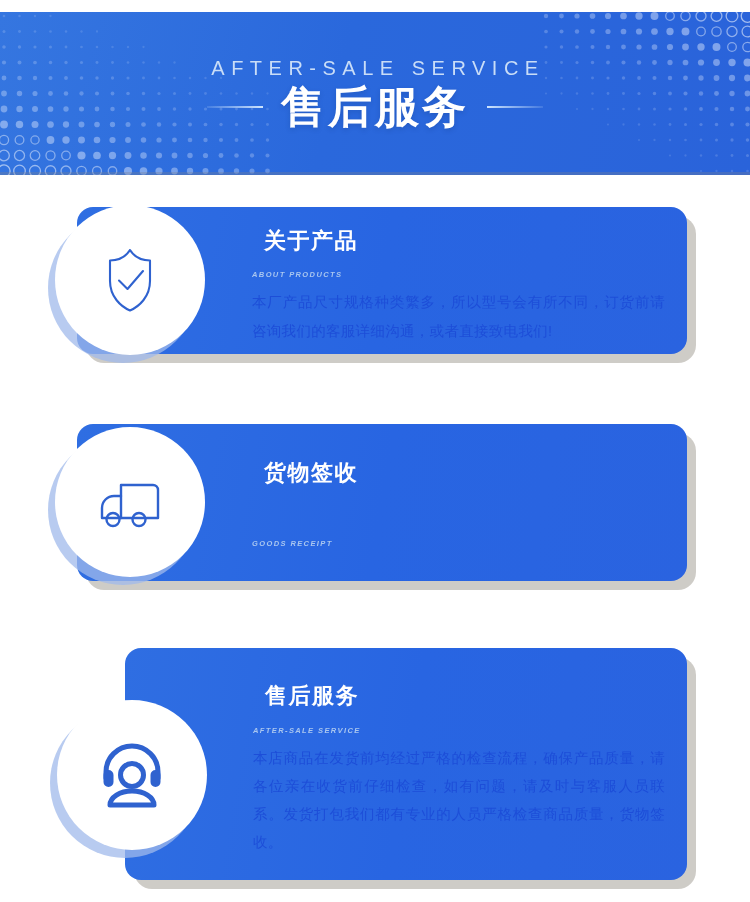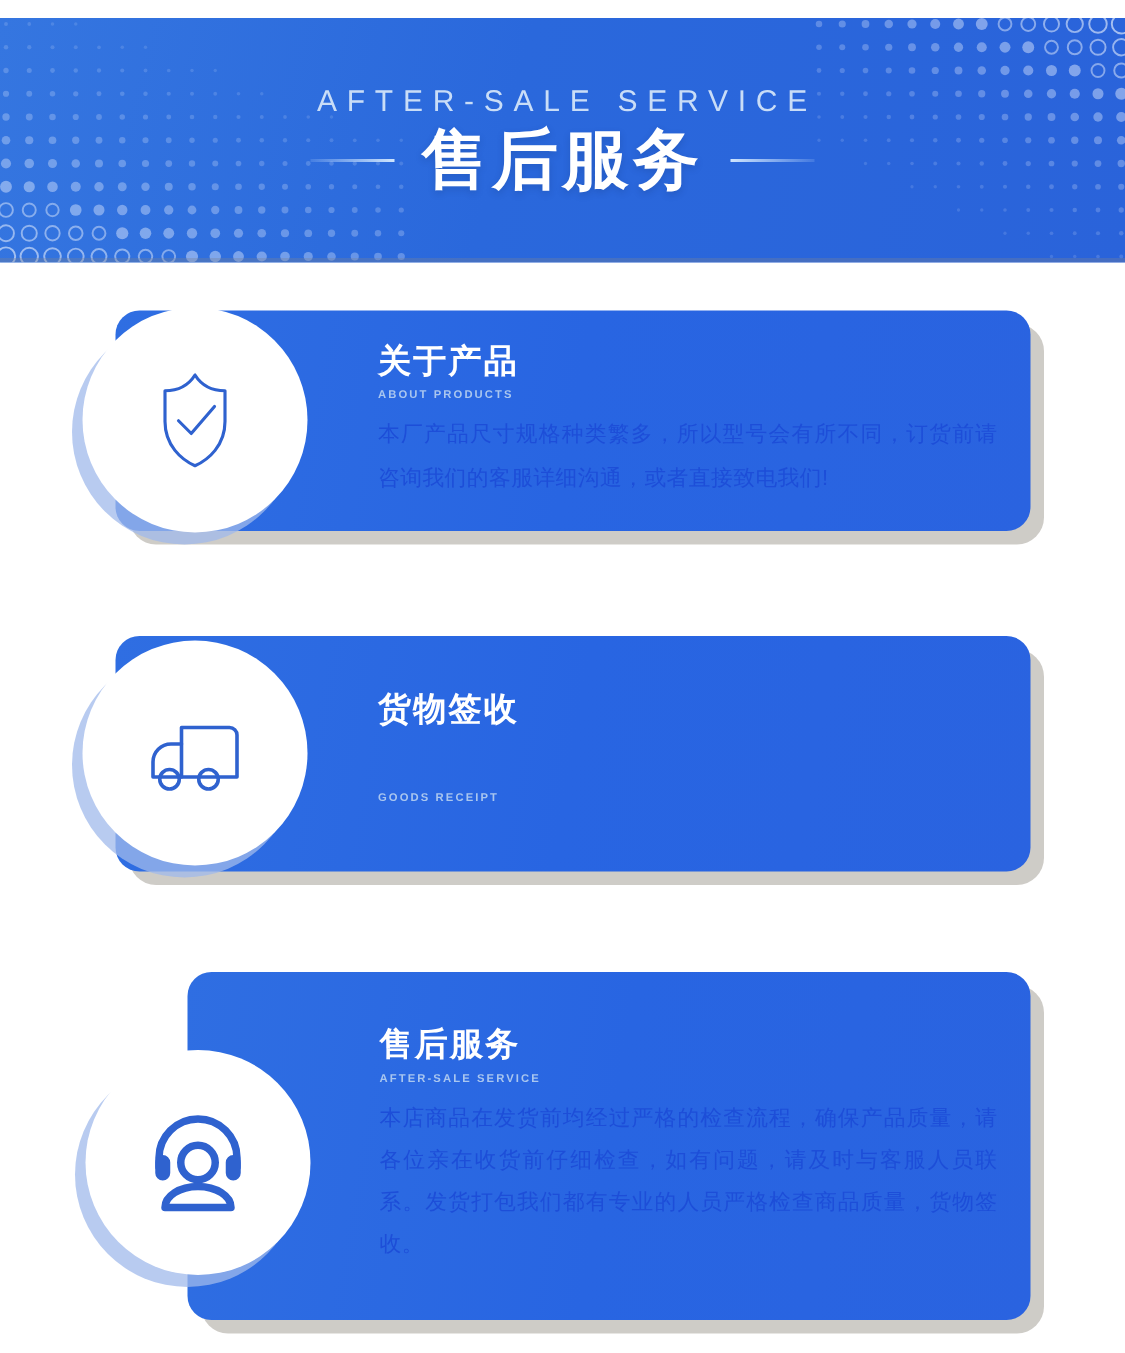--- a/index.html
+++ b/index.html
@@ -115,29 +115,30 @@
     display: flex;
     flex-direction: column;
     justify-content: center;
   }
   .card-title {
     color: #ffffff;
     font-size: 22px;
     font-weight: 700;
     letter-spacing: 1.5px;
     line-height: 1.2;
-    margin: 0;
+    margin: 12px;
   }
   .card-sub {
     color: #a9c6ef;
     font-size: 7.5px;
     letter-spacing: 1.4px;
     font-weight: 700;
     margin: 4px 0 9px 0;
     white-space: nowrap;
+    font-style: italic;
   }
   .card-text {
     color: #1d4ed8;
     font-size: 14.5px;
     line-height: 1.95;
     letter-spacing: 0.3px;
     margin: 0;
     text-align: justify;
   }
 

